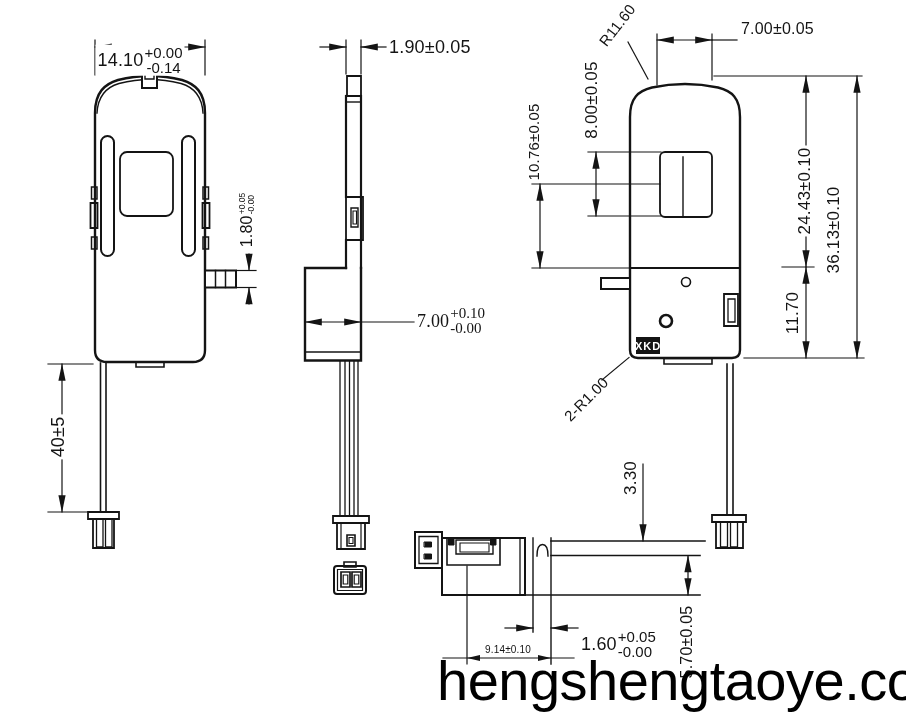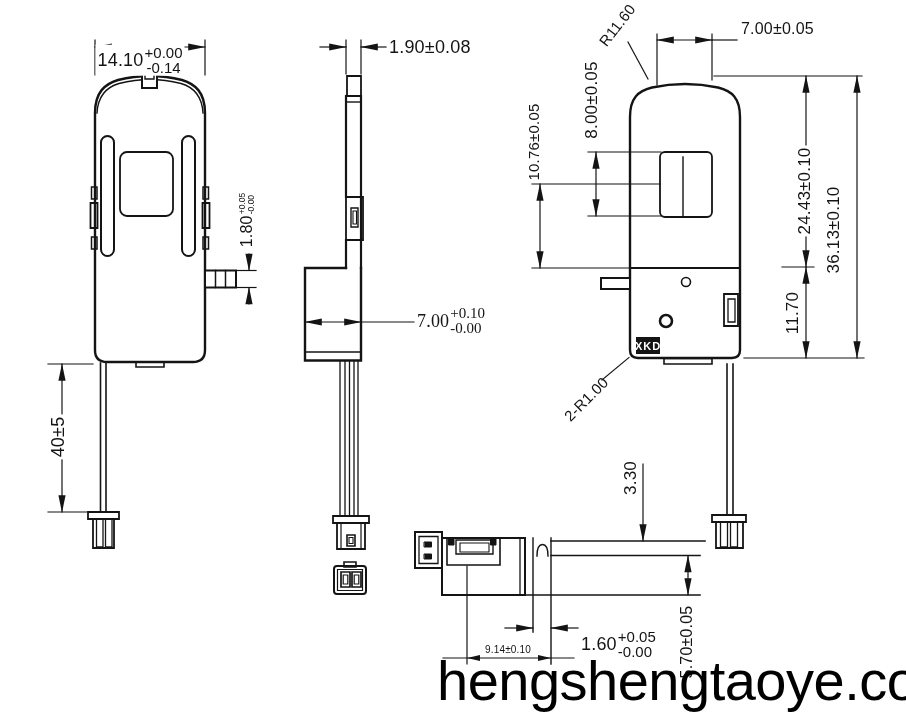--- a/index.html
+++ b/index.html
@@ -207,21 +207,21 @@
 
 <div class="dim bgw" style="left:140px;top:60px;transform:translate(-50%,-50%);font-size:18px;text-align:center;">
   <span>14.10</span>
   <span class="tol">
     <span>+0.00</span>
     <span>-0.14</span>
   </span>
 </div>
 
 <div class="dim" style="left:389px;top:47px;transform:translate(0,-50%);font-size:18px;">
-  <span>1.90±0.08</span>
+  <span>1.90±0.05</span>
 </div>
 
 <div class="dim" style="left:741px;top:29px;transform:translate(0,-50%);font-size:16px;">
   <span>7.00±0.05</span>
 </div>
 
 <div class="dim" style="left:617px;top:25px;transform:translate(-50%,-50%) rotate(-52deg);font-size:15px;">
   <span>R11.60</span>
 </div>
 

